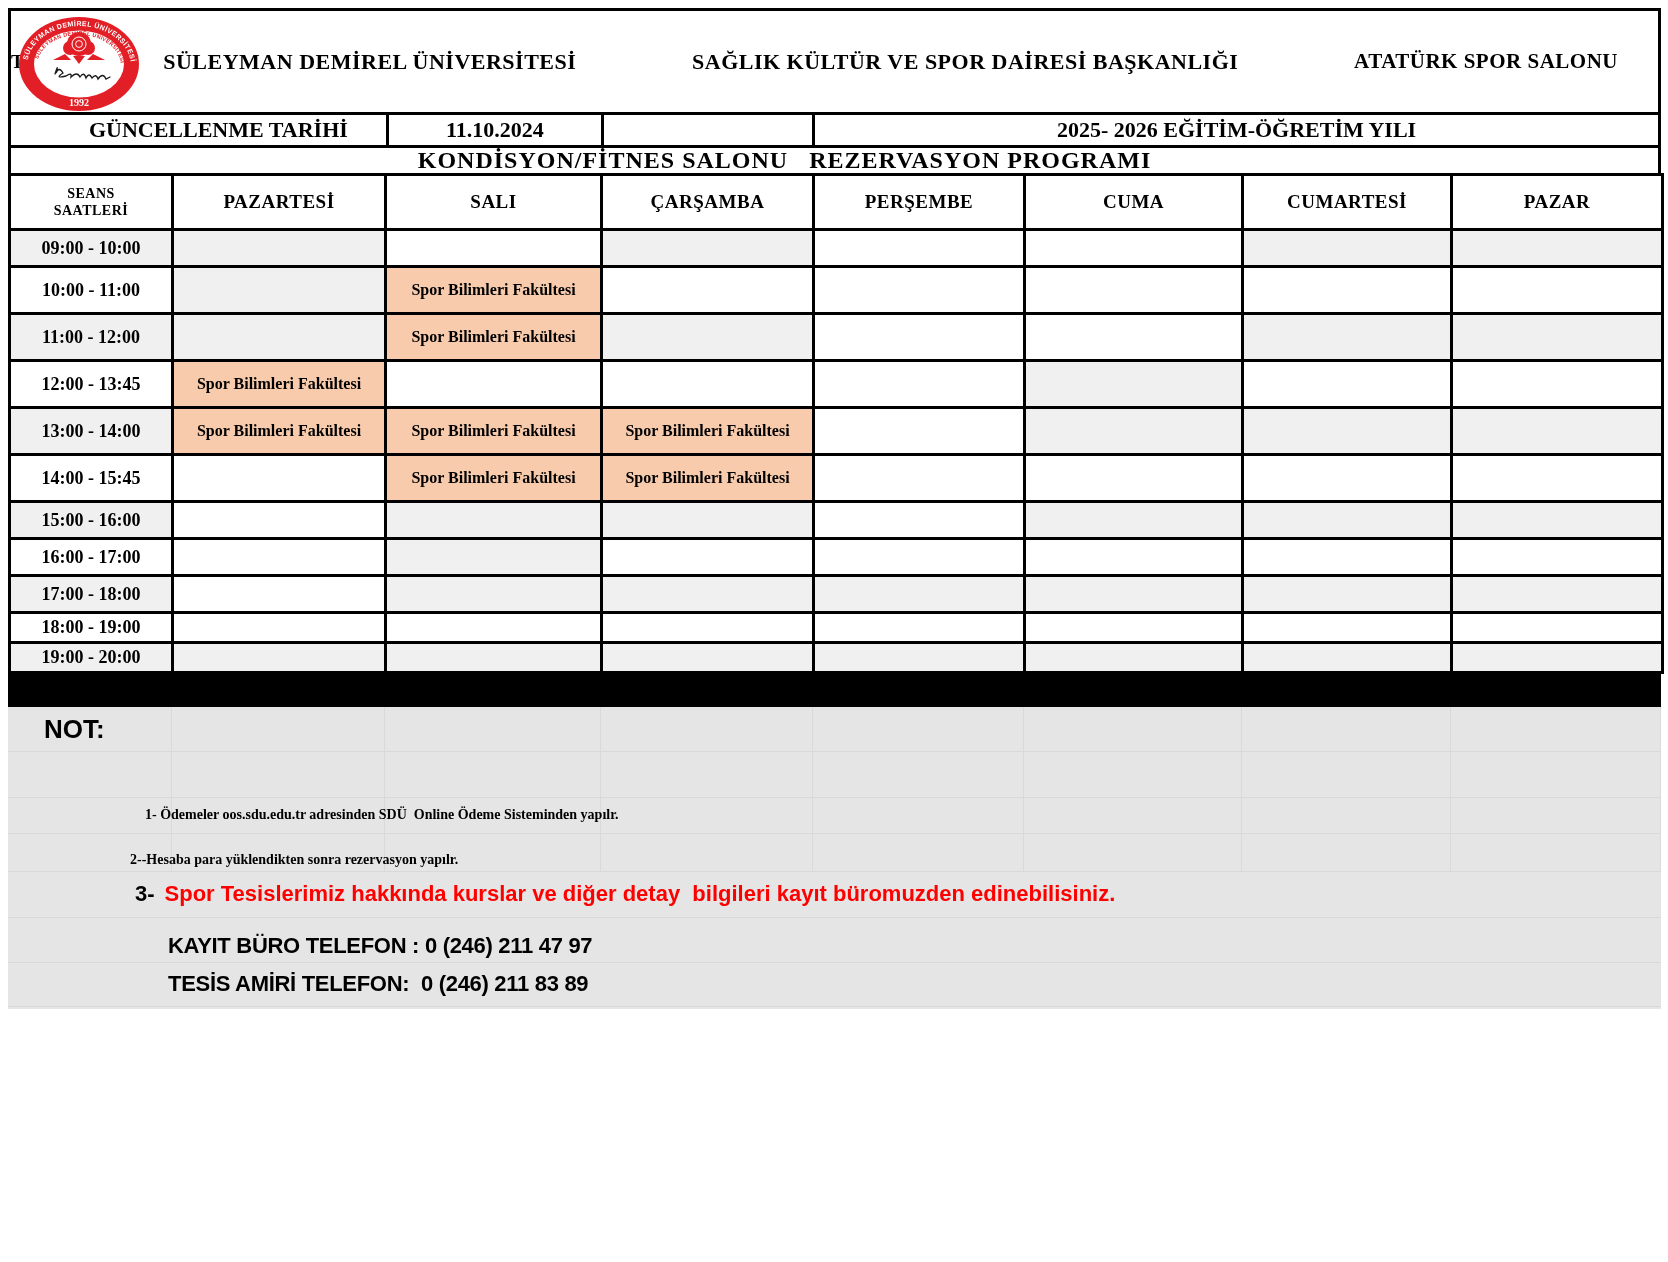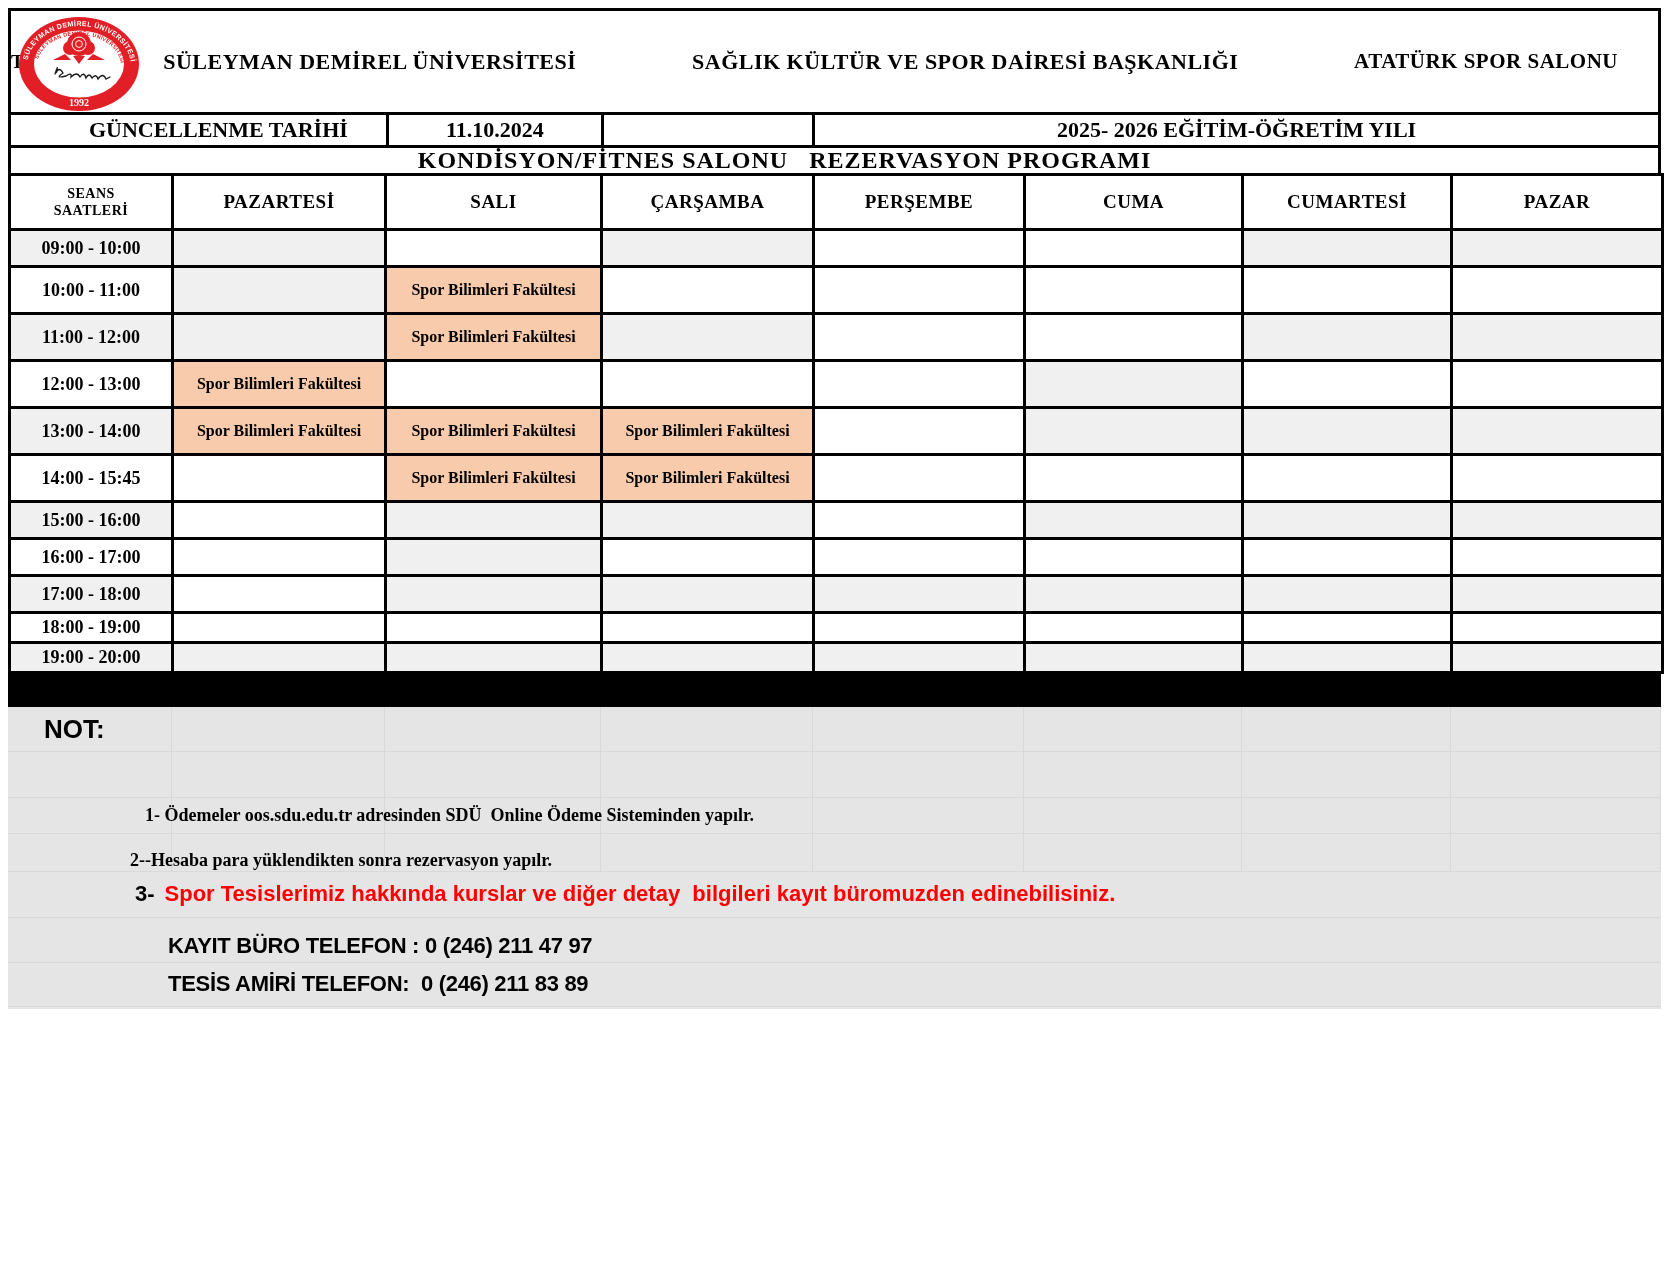--- a/index.html
+++ b/index.html
@@ -41,21 +41,21 @@
   .band{background:var(--band-fill,#F0F0F0) !important;}
   .occ{background:var(--occupied-fill,#F8CBAD) !important;}
   
   .black-bar{height:36px;background:#000;margin-top:-3px;}
   
   .notes{position:relative;height:302px;background:#e5e5e5;}
   .vline{position:absolute;top:0;width:1px;background:var(--grid-line,#D9D9D9);}
   .hline{position:absolute;left:0;width:1653px;height:1px;background:var(--grid-line,#D9D9D9);}
   .ntext{position:absolute;display:flex;align-items:center;white-space:pre;line-height:1;}
   .n-not{font-family:"Liberation Sans",sans-serif;font-weight:bold;font-size:26px;}
-  .n-serif{font-weight:bold;font-size:18px;}
+  .n-serif{font-weight:bold;font-size:14px;}
   .n3-num{font-family:"Liberation Sans",sans-serif;font-weight:bold;font-size:22px;color:#000;margin-right:10px;}
   .n3-red{font-family:"Liberation Sans",sans-serif;font-weight:bold;font-size:22px;color:var(--note-red,#FF0000);}
   .n-phone{font-family:"Liberation Sans",sans-serif;font-weight:bold;font-size:22px;letter-spacing:-.3px;}
 </style>
 </head>
 <body>
 
 <div class="doc">
 
   <div class="framed letterhead">
@@ -155,21 +155,21 @@
           <th class="time band" style="height: 44px;">11:00 - 12:00</th>
           <td class="slot band"></td>
           <td class="slot occ">Spor Bilimleri Fakültesi</td>
           <td class="slot band"></td>
           <td class="slot"></td>
           <td class="slot"></td>
           <td class="slot band"></td>
           <td class="slot band"></td>
         </tr>
         <tr>
-          <th class="time" style="height: 44px;">12:00 - 13:00</th>
+          <th class="time" style="height: 44px;">12:00 - 13:45</th>
           <td class="slot occ">Spor Bilimleri Fakültesi</td>
           <td class="slot"></td>
           <td class="slot"></td>
           <td class="slot"></td>
           <td class="slot band"></td>
           <td class="slot"></td>
           <td class="slot"></td>
         </tr>
         <tr>
           <th class="time band" style="height: 44px;">13:00 - 14:00</th>

